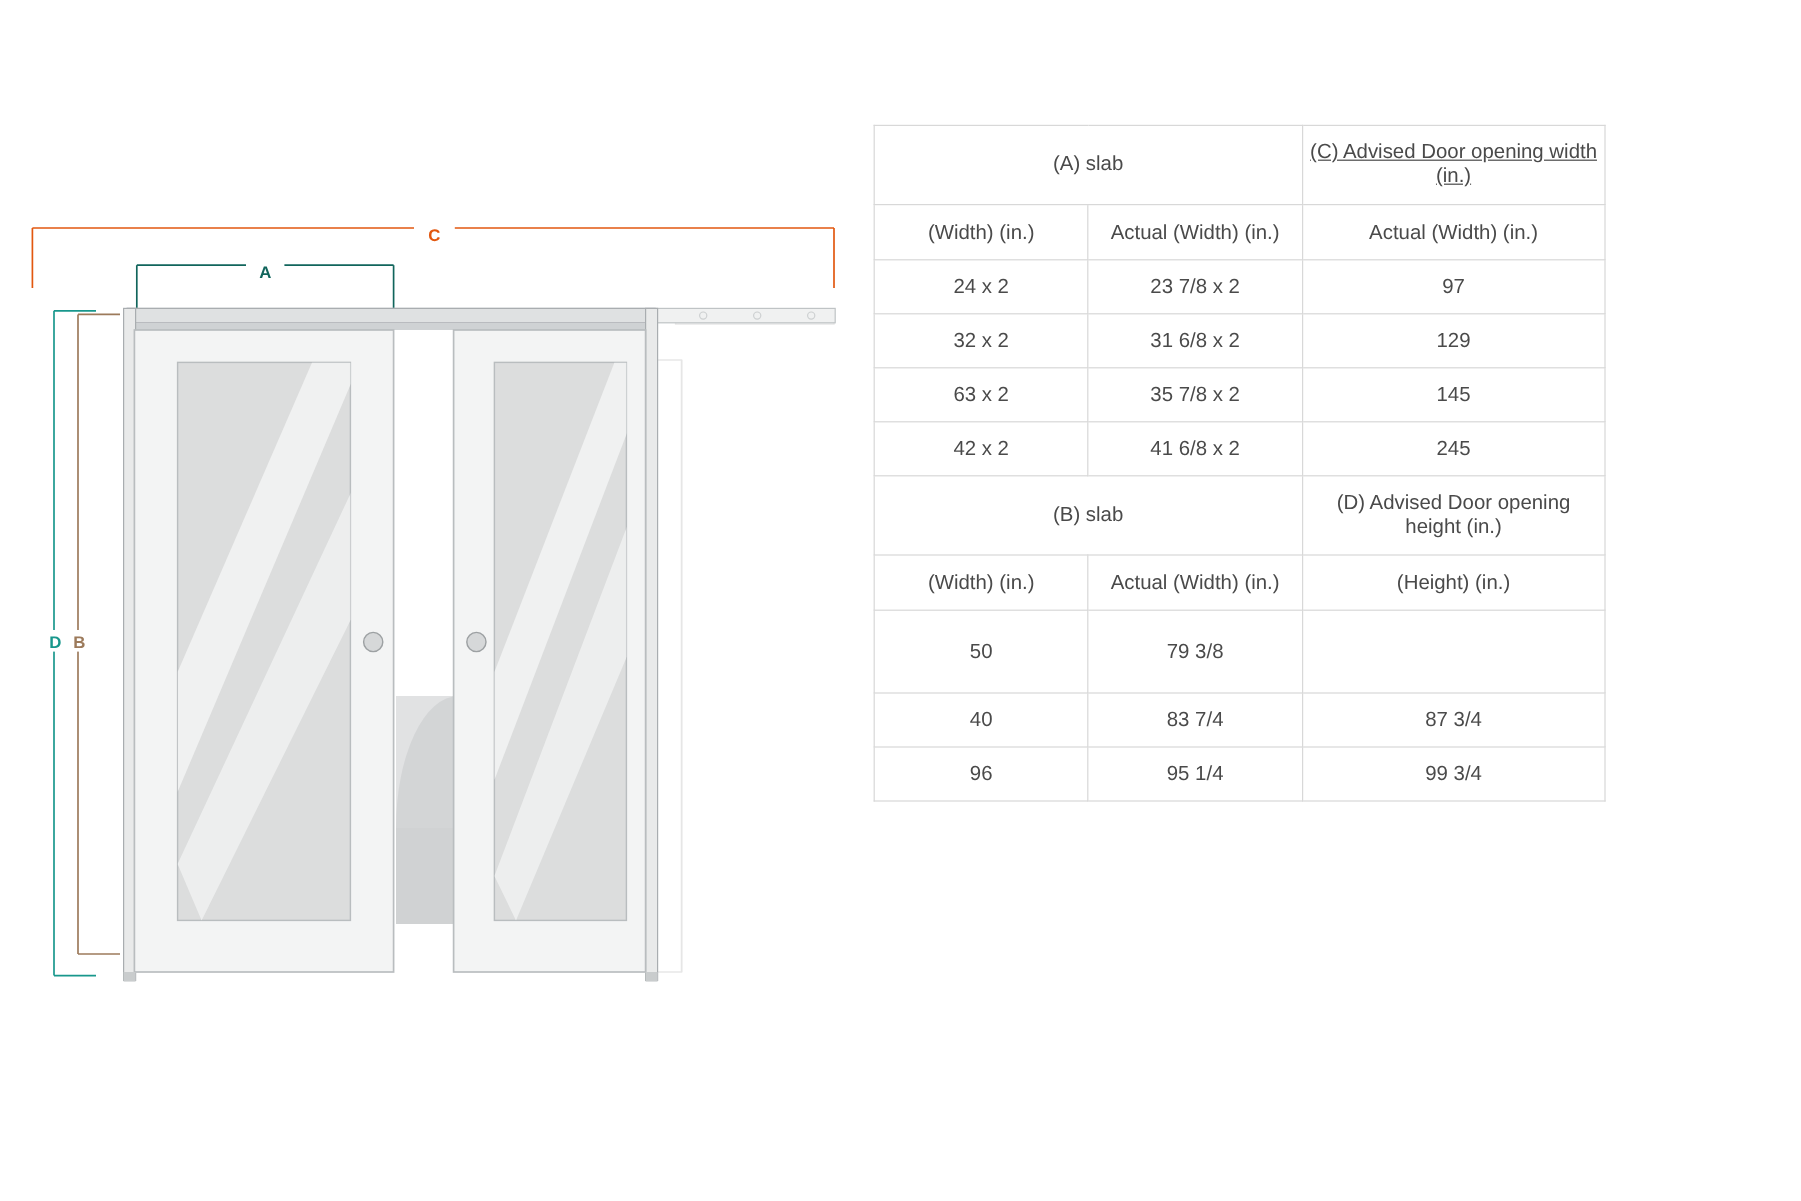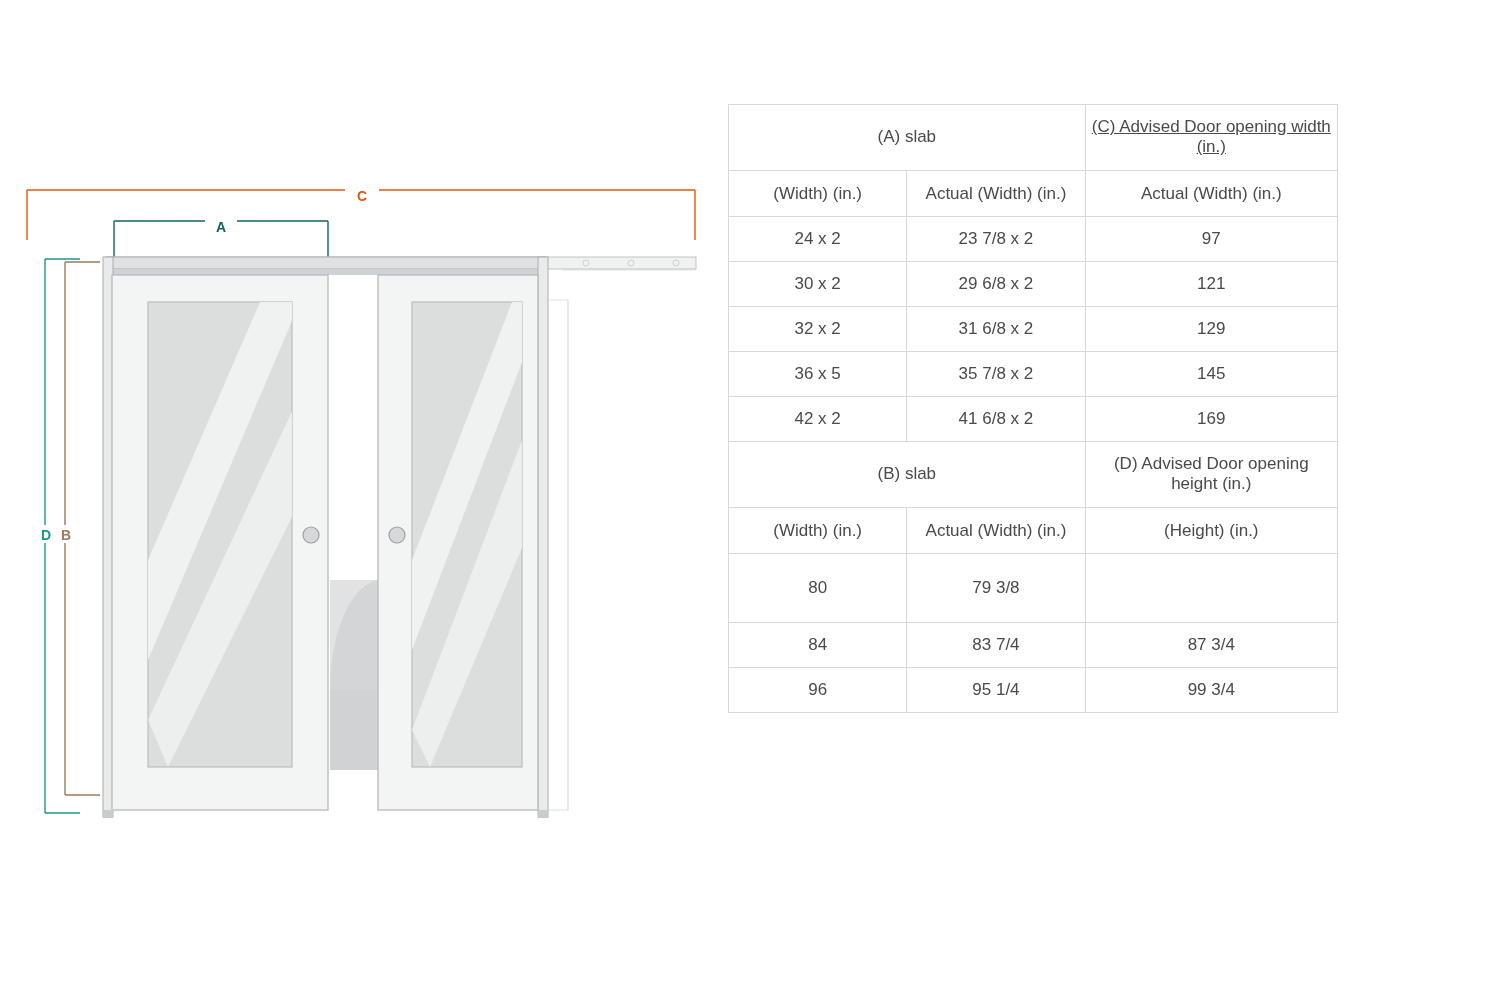--- a/index.html
+++ b/index.html
@@ -185,57 +185,52 @@
         <td class="sub-head">Actual (Width) (in.)</td>
         <td class="sub-head">Actual (Width) (in.)</td>
       </tr>
 
       <tr>
         <td>24 x 2</td>
         <td>23 7/8 x 2</td>
         <td>97</td>
       </tr>
       <tr>
-        <td>30 x 2</td>
-        <td>29 6/8 x 2</td>
-        <td>121</td>
-      </tr>
-      <tr>
         <td>32 x 2</td>
         <td>31 6/8 x 2</td>
         <td>129</td>
       </tr>
       <tr>
-        <td>36 x 5</td>
+        <td>63 x 2</td>
         <td>35 7/8 x 2</td>
         <td>145</td>
       </tr>
       <tr>
         <td>42 x 2</td>
         <td>41 6/8 x 2</td>
-        <td>169</td>
+        <td>245</td>
       </tr>
 
       <tr>
         <td class="group-head brown" colspan="2">(B) slab</td>
         <td class="group-head teal2">(D) Advised Door opening height (in.)</td>
       </tr>
       <tr>
         <td class="sub-head">(Width) (in.)</td>
         <td class="sub-head">Actual (Width) (in.)</td>
         <td class="sub-head">(Height) (in.)</td>
       </tr>
 
       <tr>
-        <td>80</td>
+        <td>50</td>
         <td>79 3/8</td>
         <td class="empty"></td>
       </tr>
       <tr>
-        <td>84</td>
+        <td>40</td>
         <td>83 7/4</td>
         <td>87 3/4</td>
       </tr>
       <tr>
         <td>96</td>
         <td>95 1/4</td>
         <td>99 3/4</td>
       </tr>
     </tbody>
   </table>

